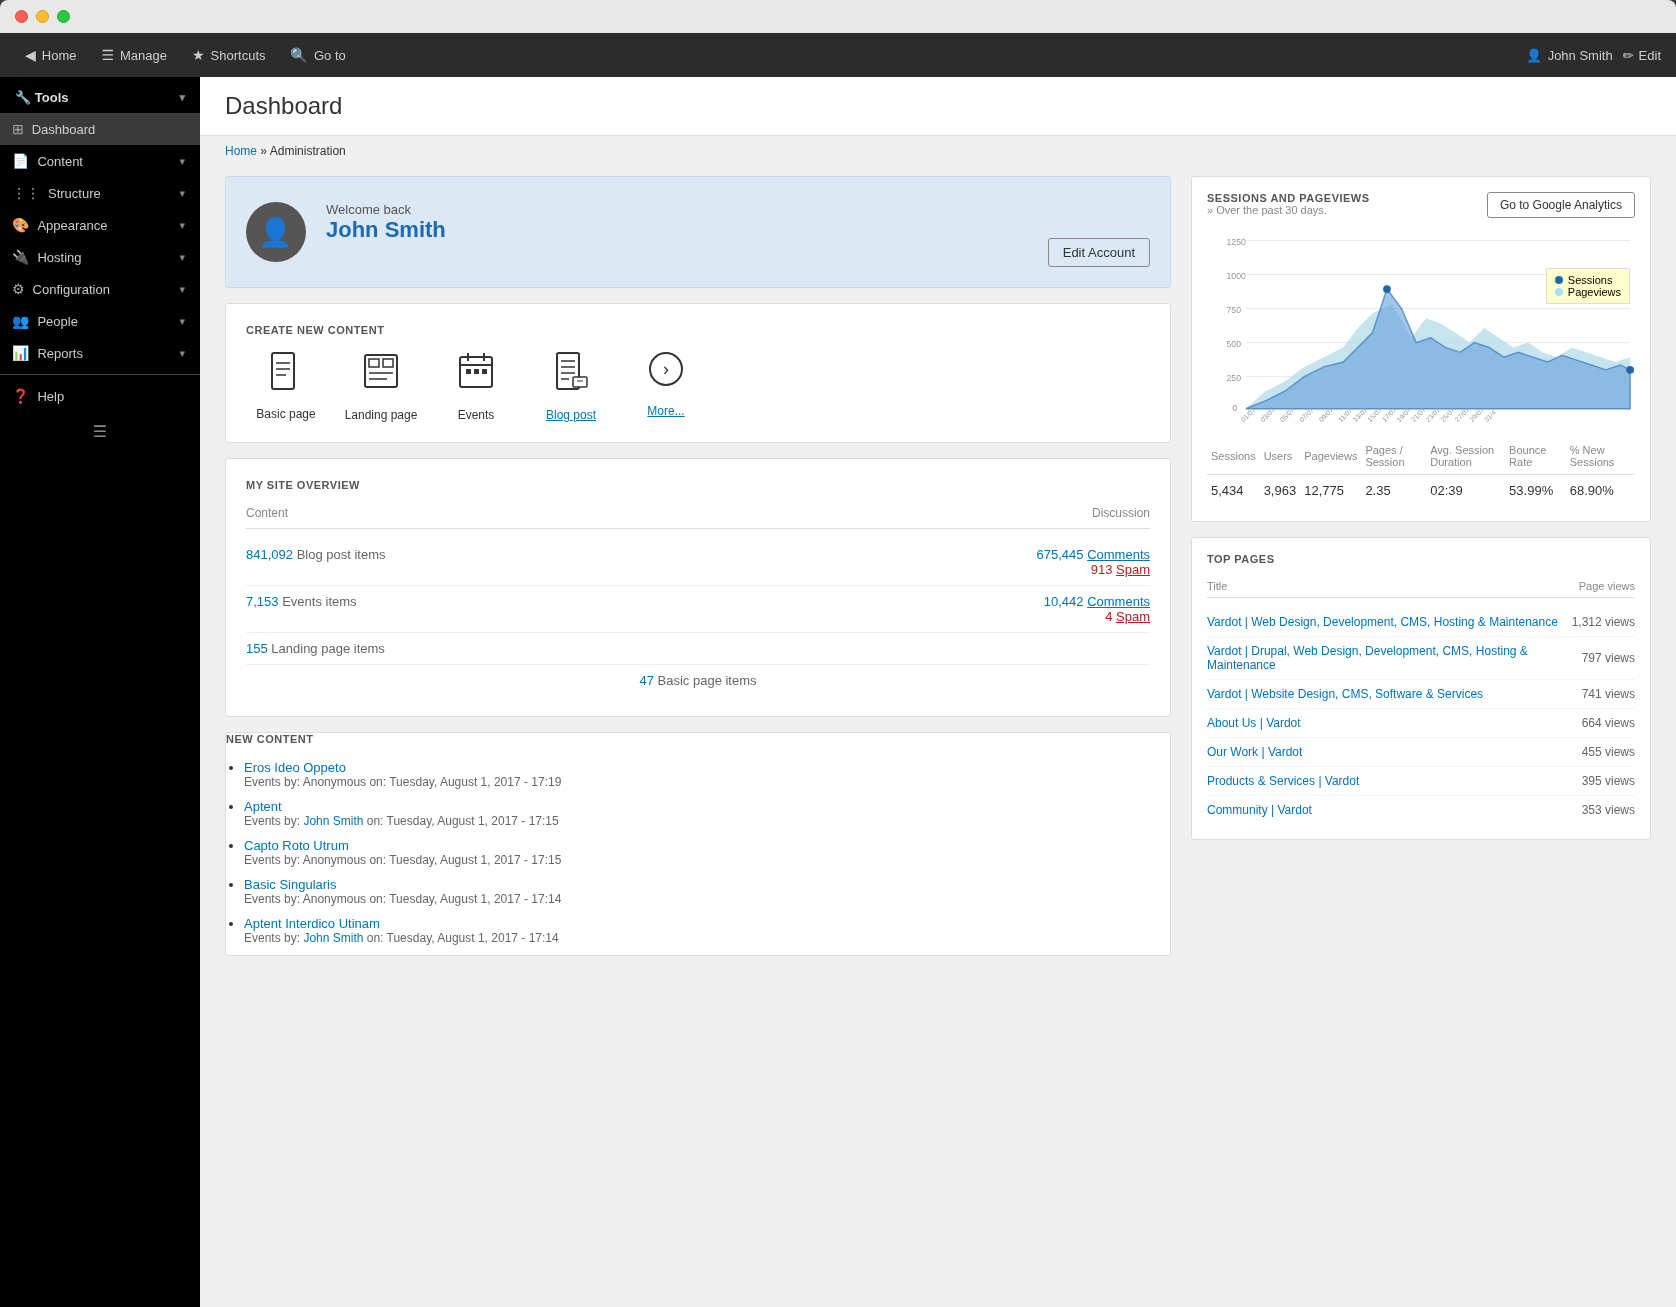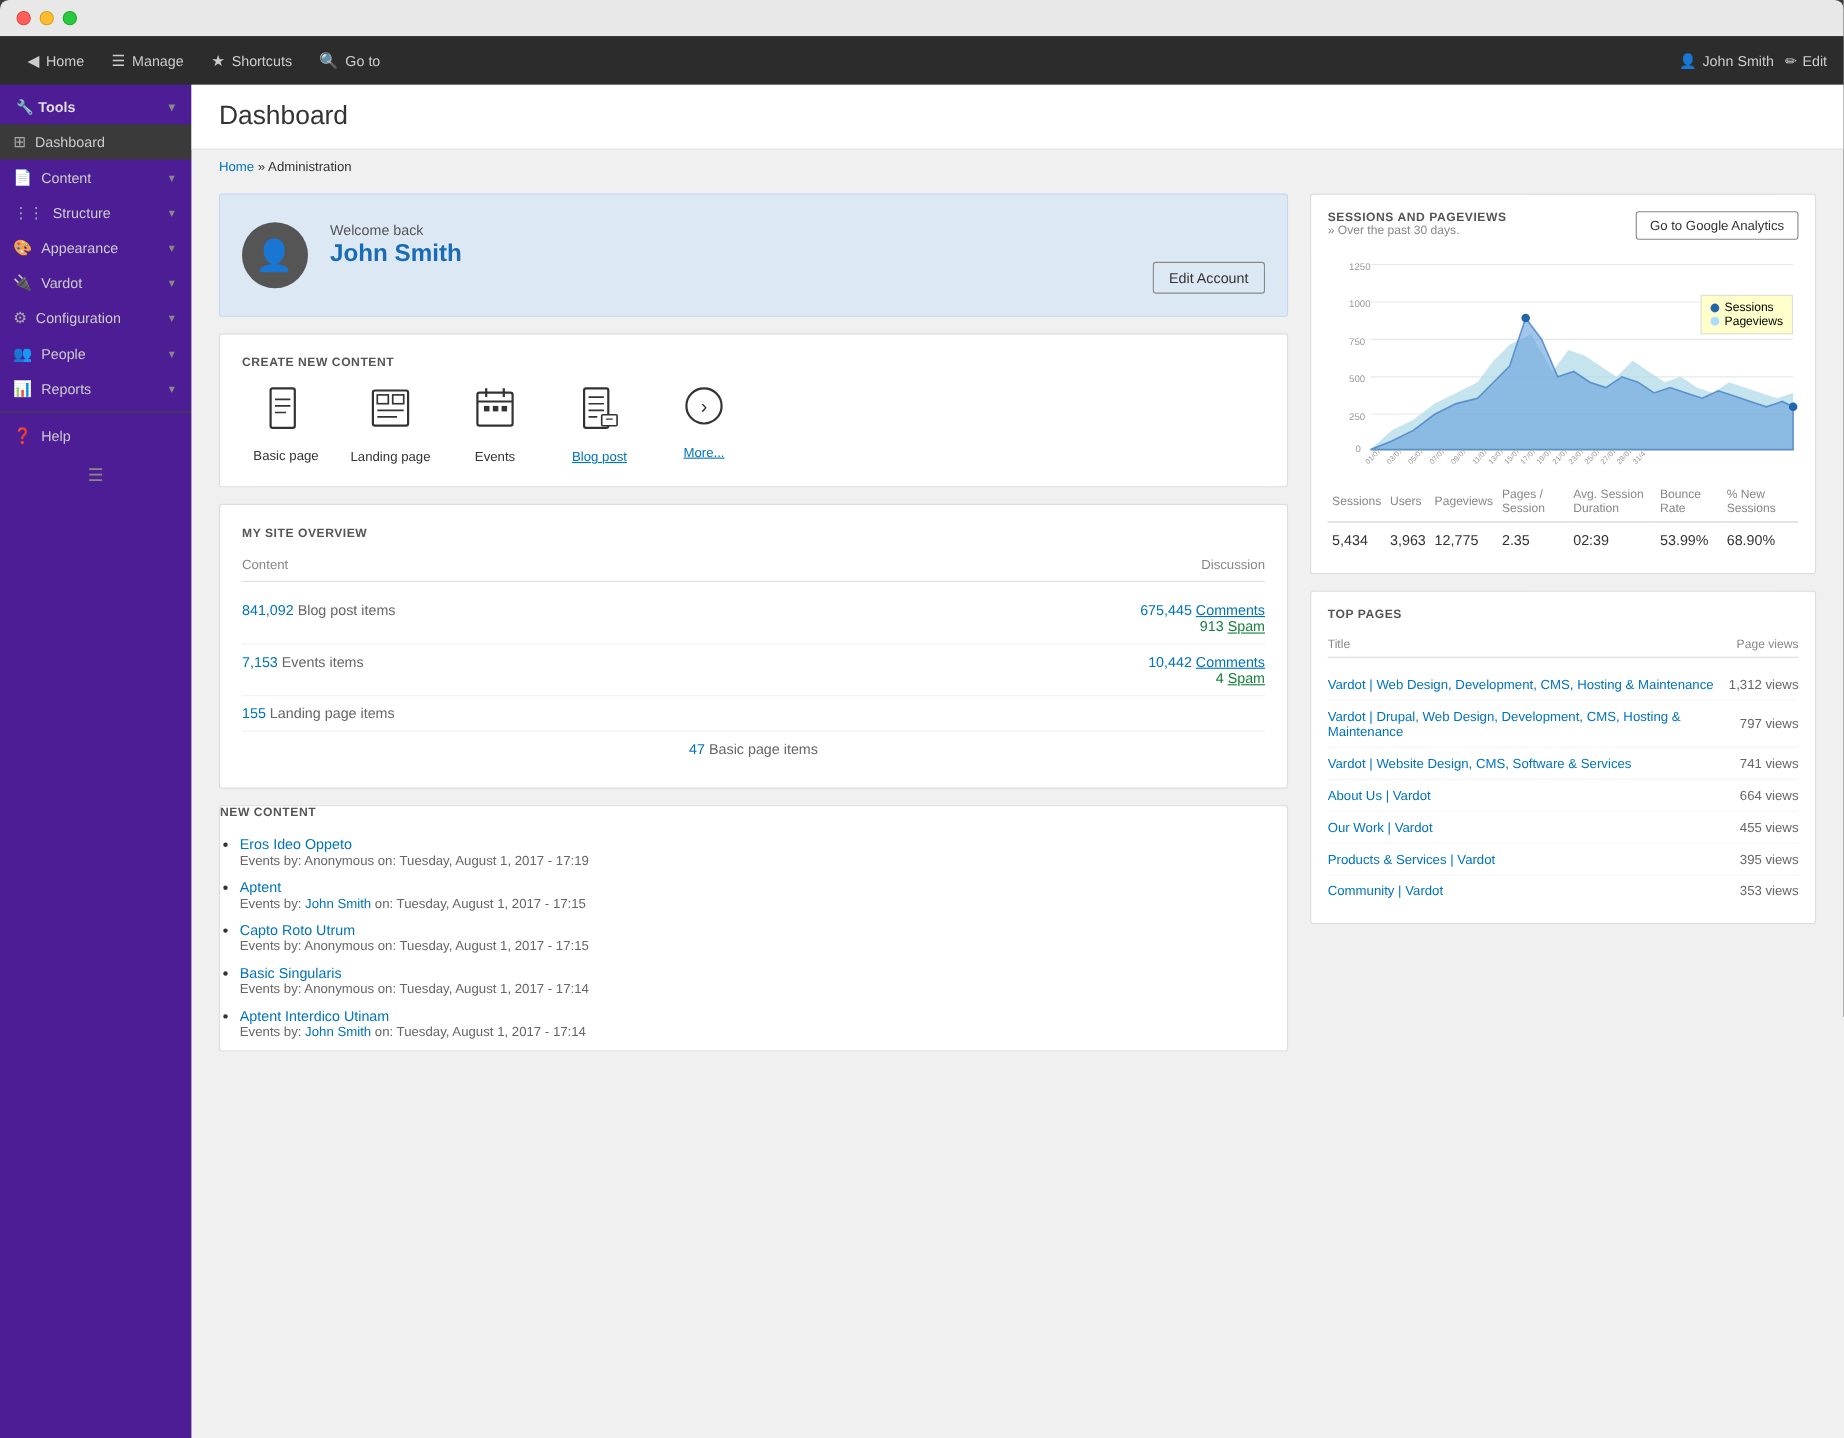--- a/index.html
+++ b/index.html
@@ -17,21 +17,21 @@
     .top-nav-item { display: flex; align-items: center; gap: 6px; color: #ccc; font-size: 13px; padding: 6px 10px; border-radius: 3px; cursor: pointer; white-space: nowrap; }
     .top-nav-item .icon { font-size: 14px; }
     .top-nav-right { margin-left: auto; display: flex; align-items: center; gap: 10px; color: #ccc; font-size: 13px; }
     .top-nav-right .user-item, .top-nav-right .edit-item { display: flex; align-items: center; gap: 5px; cursor: pointer; }
     .top-nav-right .edit-item { color: #ccc; }
 
     
     .main-layout { display: flex; height: calc(1307px - 44px - 32px); }
 
     
-    .sidebar { width: 174px; background: #4c1d95; flex-shrink: 0; padding: 5px 0; }
+    .sidebar { width: 200px; background: #000000; flex-shrink: 0; padding: 5px 0; }
     .sidebar-tools { display: flex; align-items: center; justify-content: space-between; padding: 8px 15px; color: #ddd; font-size: 13px; font-weight: bold; }
     .sidebar-tools .chevron { color: #888; font-size: 11px; }
     .sidebar-item { display: flex; align-items: center; justify-content: space-between; padding: 8px 15px 8px 12px; color: #ccc; font-size: 13px; cursor: pointer; }
     .sidebar-item.active { background: #3a3a3a; }
     .sidebar-item .item-left { display: flex; align-items: center; gap: 8px; }
     .sidebar-item .chevron { color: #888; font-size: 11px; }
     .sidebar-item .icon { font-size: 14px; color: #aaa; }
     .sidebar-divider { border: none; border-top: 1px solid #444; margin: 5px 0; }
     .sidebar-collapse-btn { display: flex; justify-content: center; padding: 10px; cursor: pointer; color: #888; }
 
@@ -68,21 +68,21 @@
     .overview-card { background: #fff; border: 1px solid #ddd; border-radius: 3px; padding: 20px; margin-bottom: 15px; }
     .overview-header { display: flex; gap: 20px; padding-bottom: 8px; border-bottom: 1px solid #ddd; margin-bottom: 10px; }
     .overview-col { flex: 1; font-size: 12px; color: #888; }
     .overview-row { display: flex; gap: 20px; padding: 8px 0; border-bottom: 1px solid #f0f0f0; font-size: 13px; }
     .overview-row:last-child { border-bottom: none; text-align: center; }
     .overview-content-col { flex: 1; }
     .overview-discussion-col { flex: 1; text-align: right; }
     .content-link { color: #0073bb; text-decoration: none; }
     .content-label { color: #666; }
     .comments-link { color: #0073bb; }
-    .spam-count { color: #15803d; }
+    .spam-count { color: #b91c1c; }
 
     
     .new-content-card { background: #fff; border: 1px solid #ddd; border-radius: 3px; }
     .new-content-list { list-style: disc; padding-left: 18px; }
     .new-content-list li { margin-bottom: 10px; font-size: 13px; color: #333; }
     .new-content-list li a { color: #0073bb; text-decoration: none; }
     .new-content-list li .meta { font-size: 12px; color: #666; }
 
     
     .chart-card { background: #fff; border: 1px solid #ddd; border-radius: 3px; padding: 15px; margin-bottom: 15px; }
@@ -185,21 +185,21 @@
     <div class="sidebar-item">
       <div class="item-left">
         <span class="icon">🎨</span>
         <span>Appearance</span>
       </div>
       <span class="chevron">▾</span>
     </div>
     <div class="sidebar-item">
       <div class="item-left">
         <span class="icon">🔌</span>
-        <span>Vardot</span>
+        <span>Hosting</span>
       </div>
       <span class="chevron">▾</span>
     </div>
     <div class="sidebar-item">
       <div class="item-left">
         <span class="icon">⚙</span>
         <span>Configuration</span>
       </div>
       <span class="chevron">▾</span>
     </div>

